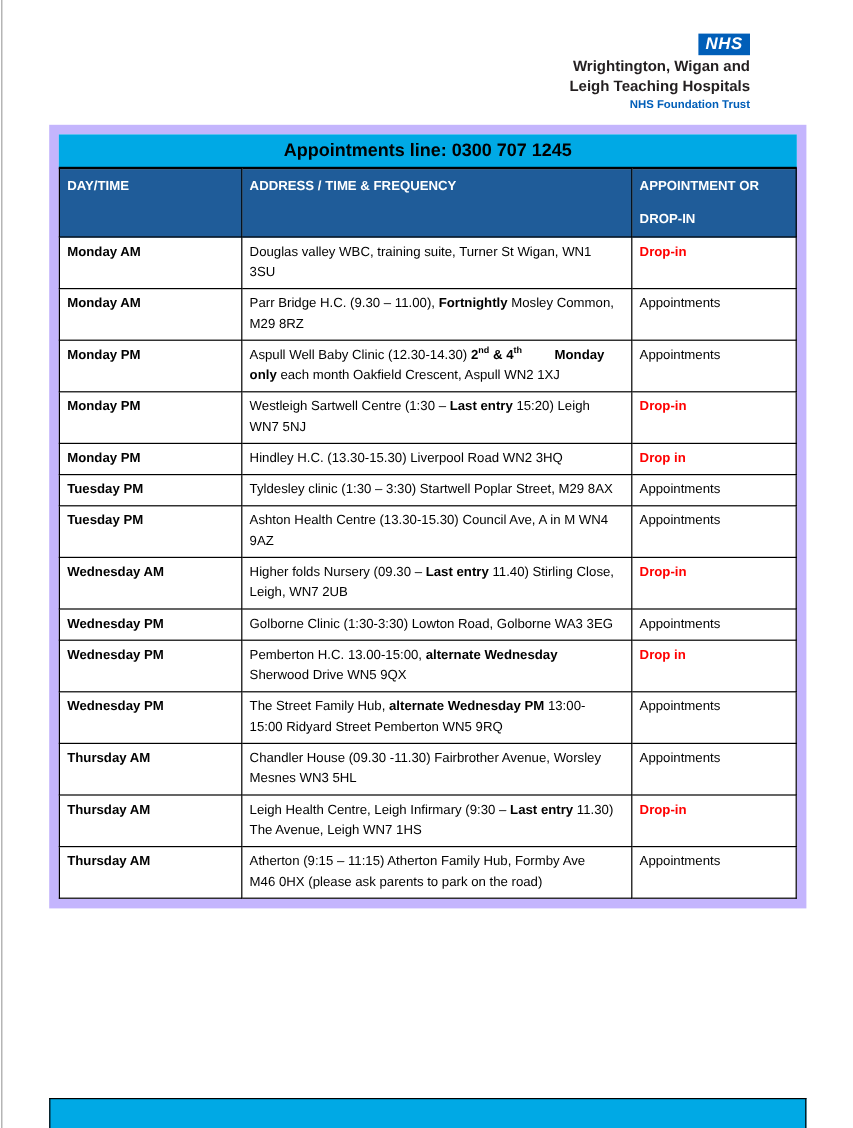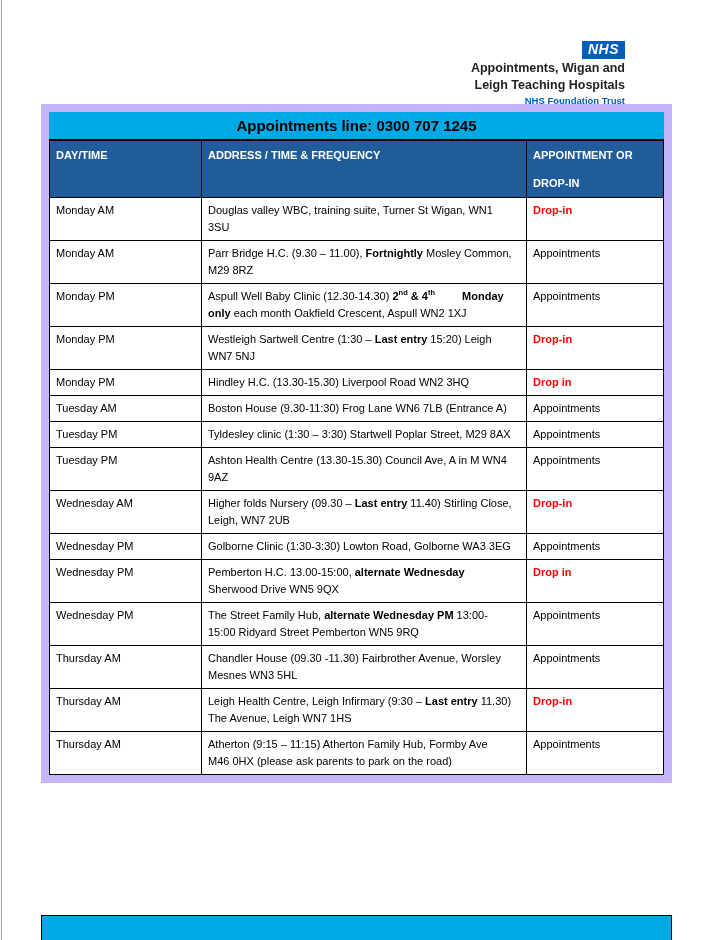--- a/index.html
+++ b/index.html
@@ -5,21 +5,21 @@
   html,body{margin:0;padding:0;}
   body{
     width:711px;height:940px;position:relative;overflow:hidden;
     background:#ffffff;
     font-family:"Liberation Sans", sans-serif;
     color:#000;
   }
   .page-edge{position:absolute;left:1px;top:0;width:1px;height:940px;background:#a3a3a3;}
 
   
-  .brand{position:absolute;top:40px;right:86px;text-align:right;}
+  .brand{position:absolute;top:28px;right:86px;text-align:right;}
   .nhs-logo{
     display:inline-block;background:var(--nhs_blue,#005EB8);color:#fff;
     font-weight:bold;font-style:italic;font-size:14px;line-height:17px;
     padding:0 6px 1px 6px;letter-spacing:.5px;
   }
   .org-name{font-weight:bold;font-size:12.5px;line-height:15px;color:#231f20;margin-top:2px;}
   .org-sub{font-weight:bold;font-size:9.5px;color:var(--nhs_blue,#005EB8);margin-top:2px;}
 
   
   .doc-wrap{
@@ -34,40 +34,40 @@
   }
   table{border-collapse:collapse;width:100%;table-layout:fixed;}
   th,td{border:1px solid #000;vertical-align:top;text-align:left;box-sizing:border-box;}
   th{
     background:var(--header_blue,#1F5C99);color:#fff;
     font-size:11px;font-weight:bold;line-height:15px;
     padding:7px 6px 6px 6px;
   }
   .hdr2{margin-top:13px;}
   td{font-size:11px;line-height:17px;padding:4px 8px 4px 6px;}
-  td.c1{font-weight:normal;white-space:pre-line;margin-top:16px;}
+  td.c1{font-weight:bold;white-space:pre-line;margin-top:16px;}
   td.c2{padding-right:14px;}
   td.c3.red{color:var(--dropin_red,#FF0000);font-weight:bold;}
   sup{font-size:7.5px;line-height:0;vertical-align:super;}
 
   
   .next-banner{
     position:absolute;left:41px;top:915px;width:631px;height:25px;
     background:var(--banner_cyan,#00A9E5);
     border:1px solid #000;border-bottom:none;box-sizing:border-box;
   }
 </style>
 </head>
 <body>
 
 <div class="page-edge"></div>
 
 <div class="brand">
   <span class="nhs-logo">NHS</span>
-  <div class="org-name">Appointments, Wigan and</div>
+  <div class="org-name">Wrightington, Wigan and</div>
   <div class="org-name">Leigh Teaching Hospitals</div>
   <div class="org-sub">NHS Foundation Trust</div>
 </div>
 
 <div class="doc-wrap">
   <div class="banner">Appointments line: 0300 707 1245</div>
   <table>
     <colgroup>
       <col style="width:152px">
       <col style="width:325px">
@@ -101,25 +101,20 @@
         </tr>
         <tr>
           <td class="c1">Monday PM</td>
           <td class="c2"><span>Westleigh Sartwell Centre (1:30 – </span><span style="font-weight: bold;">Last entry</span><span> 15:20) Leigh WN7 5NJ</span></td>
           <td class="c3 red">Drop-in</td>
         </tr>
         <tr>
           <td class="c1">Monday PM</td>
           <td class="c2"><span>Hindley H.C. (13.30-15.30) Liverpool Road WN2 3HQ</span></td>
           <td class="c3 red">Drop in</td>
-        </tr>
-        <tr>
-          <td class="c1">Tuesday AM</td>
-          <td class="c2"><span>Boston House (9.30-11:30) Frog Lane WN6 7LB (Entrance A)</span></td>
-          <td class="c3">Appointments</td>
         </tr>
         <tr>
           <td class="c1">Tuesday PM</td>
           <td class="c2"><span>Tyldesley clinic (1:30 – 3:30) Startwell Poplar Street, M29 8AX</span></td>
           <td class="c3">Appointments</td>
         </tr>
         <tr>
           <td class="c1">Tuesday PM</td>
           <td class="c2"><span>Ashton Health Centre (13.30-15.30) Council Ave, A in M WN4 9AZ</span></td>
           <td class="c3">Appointments</td>

